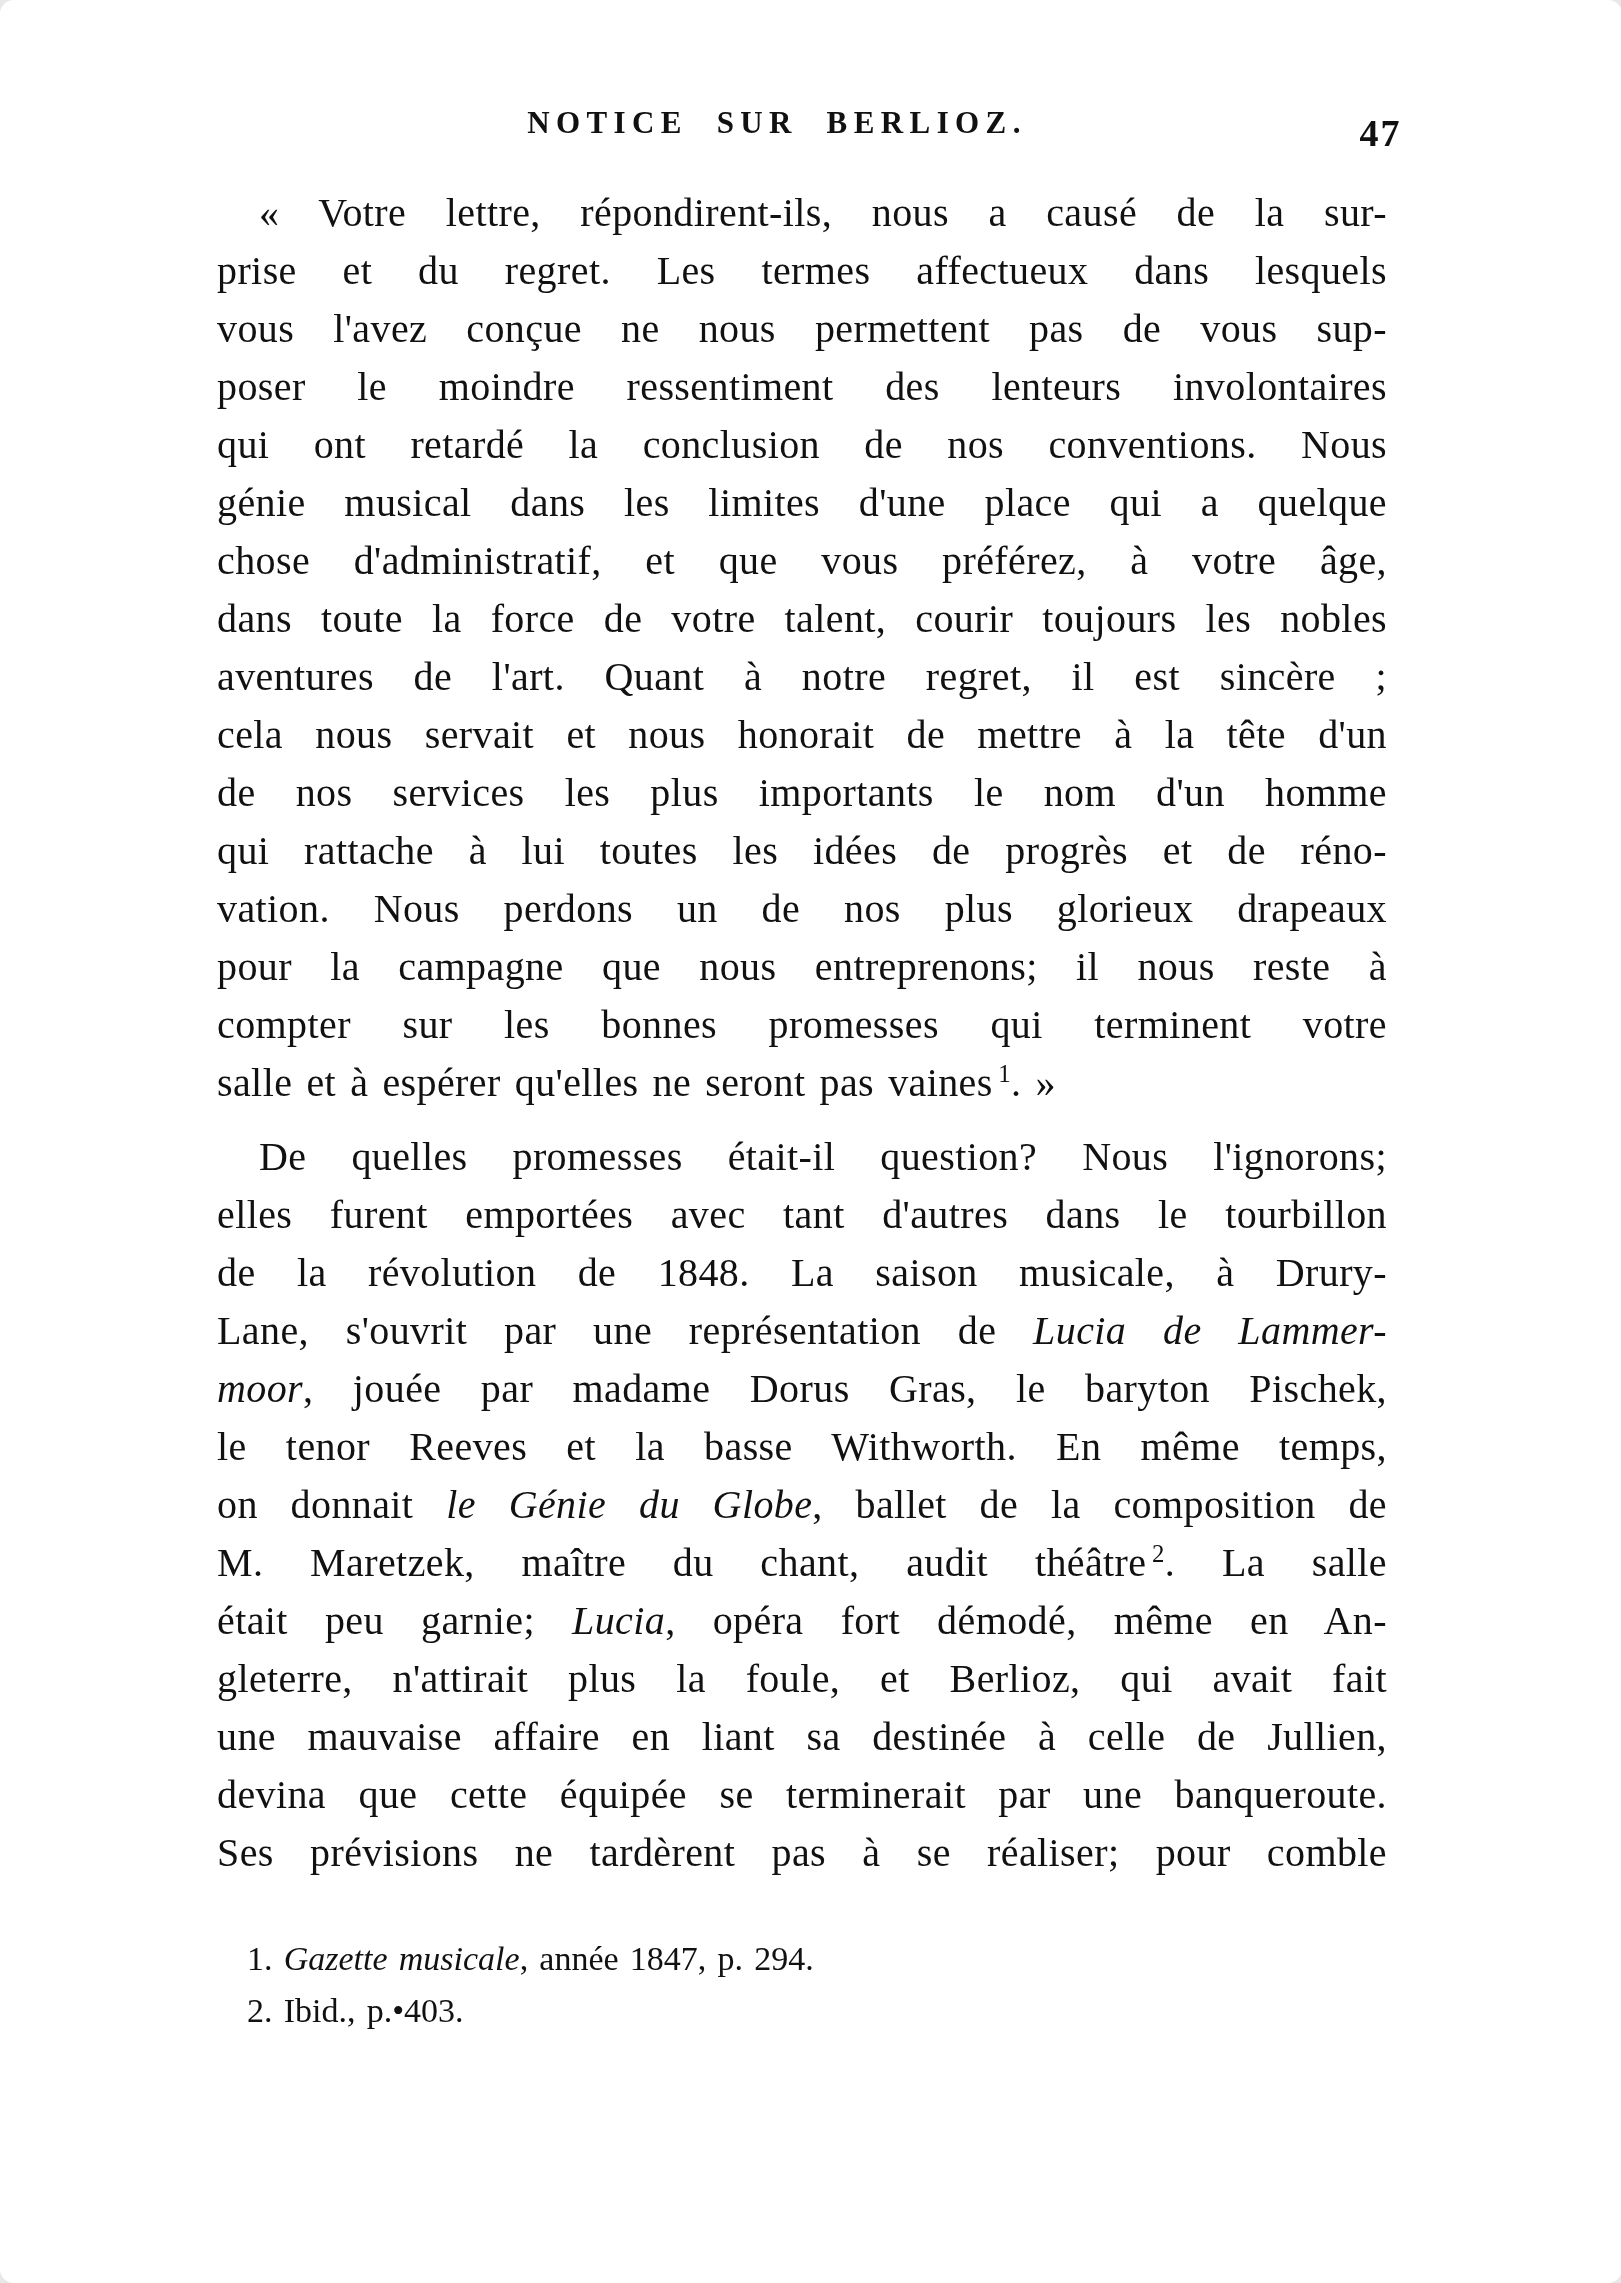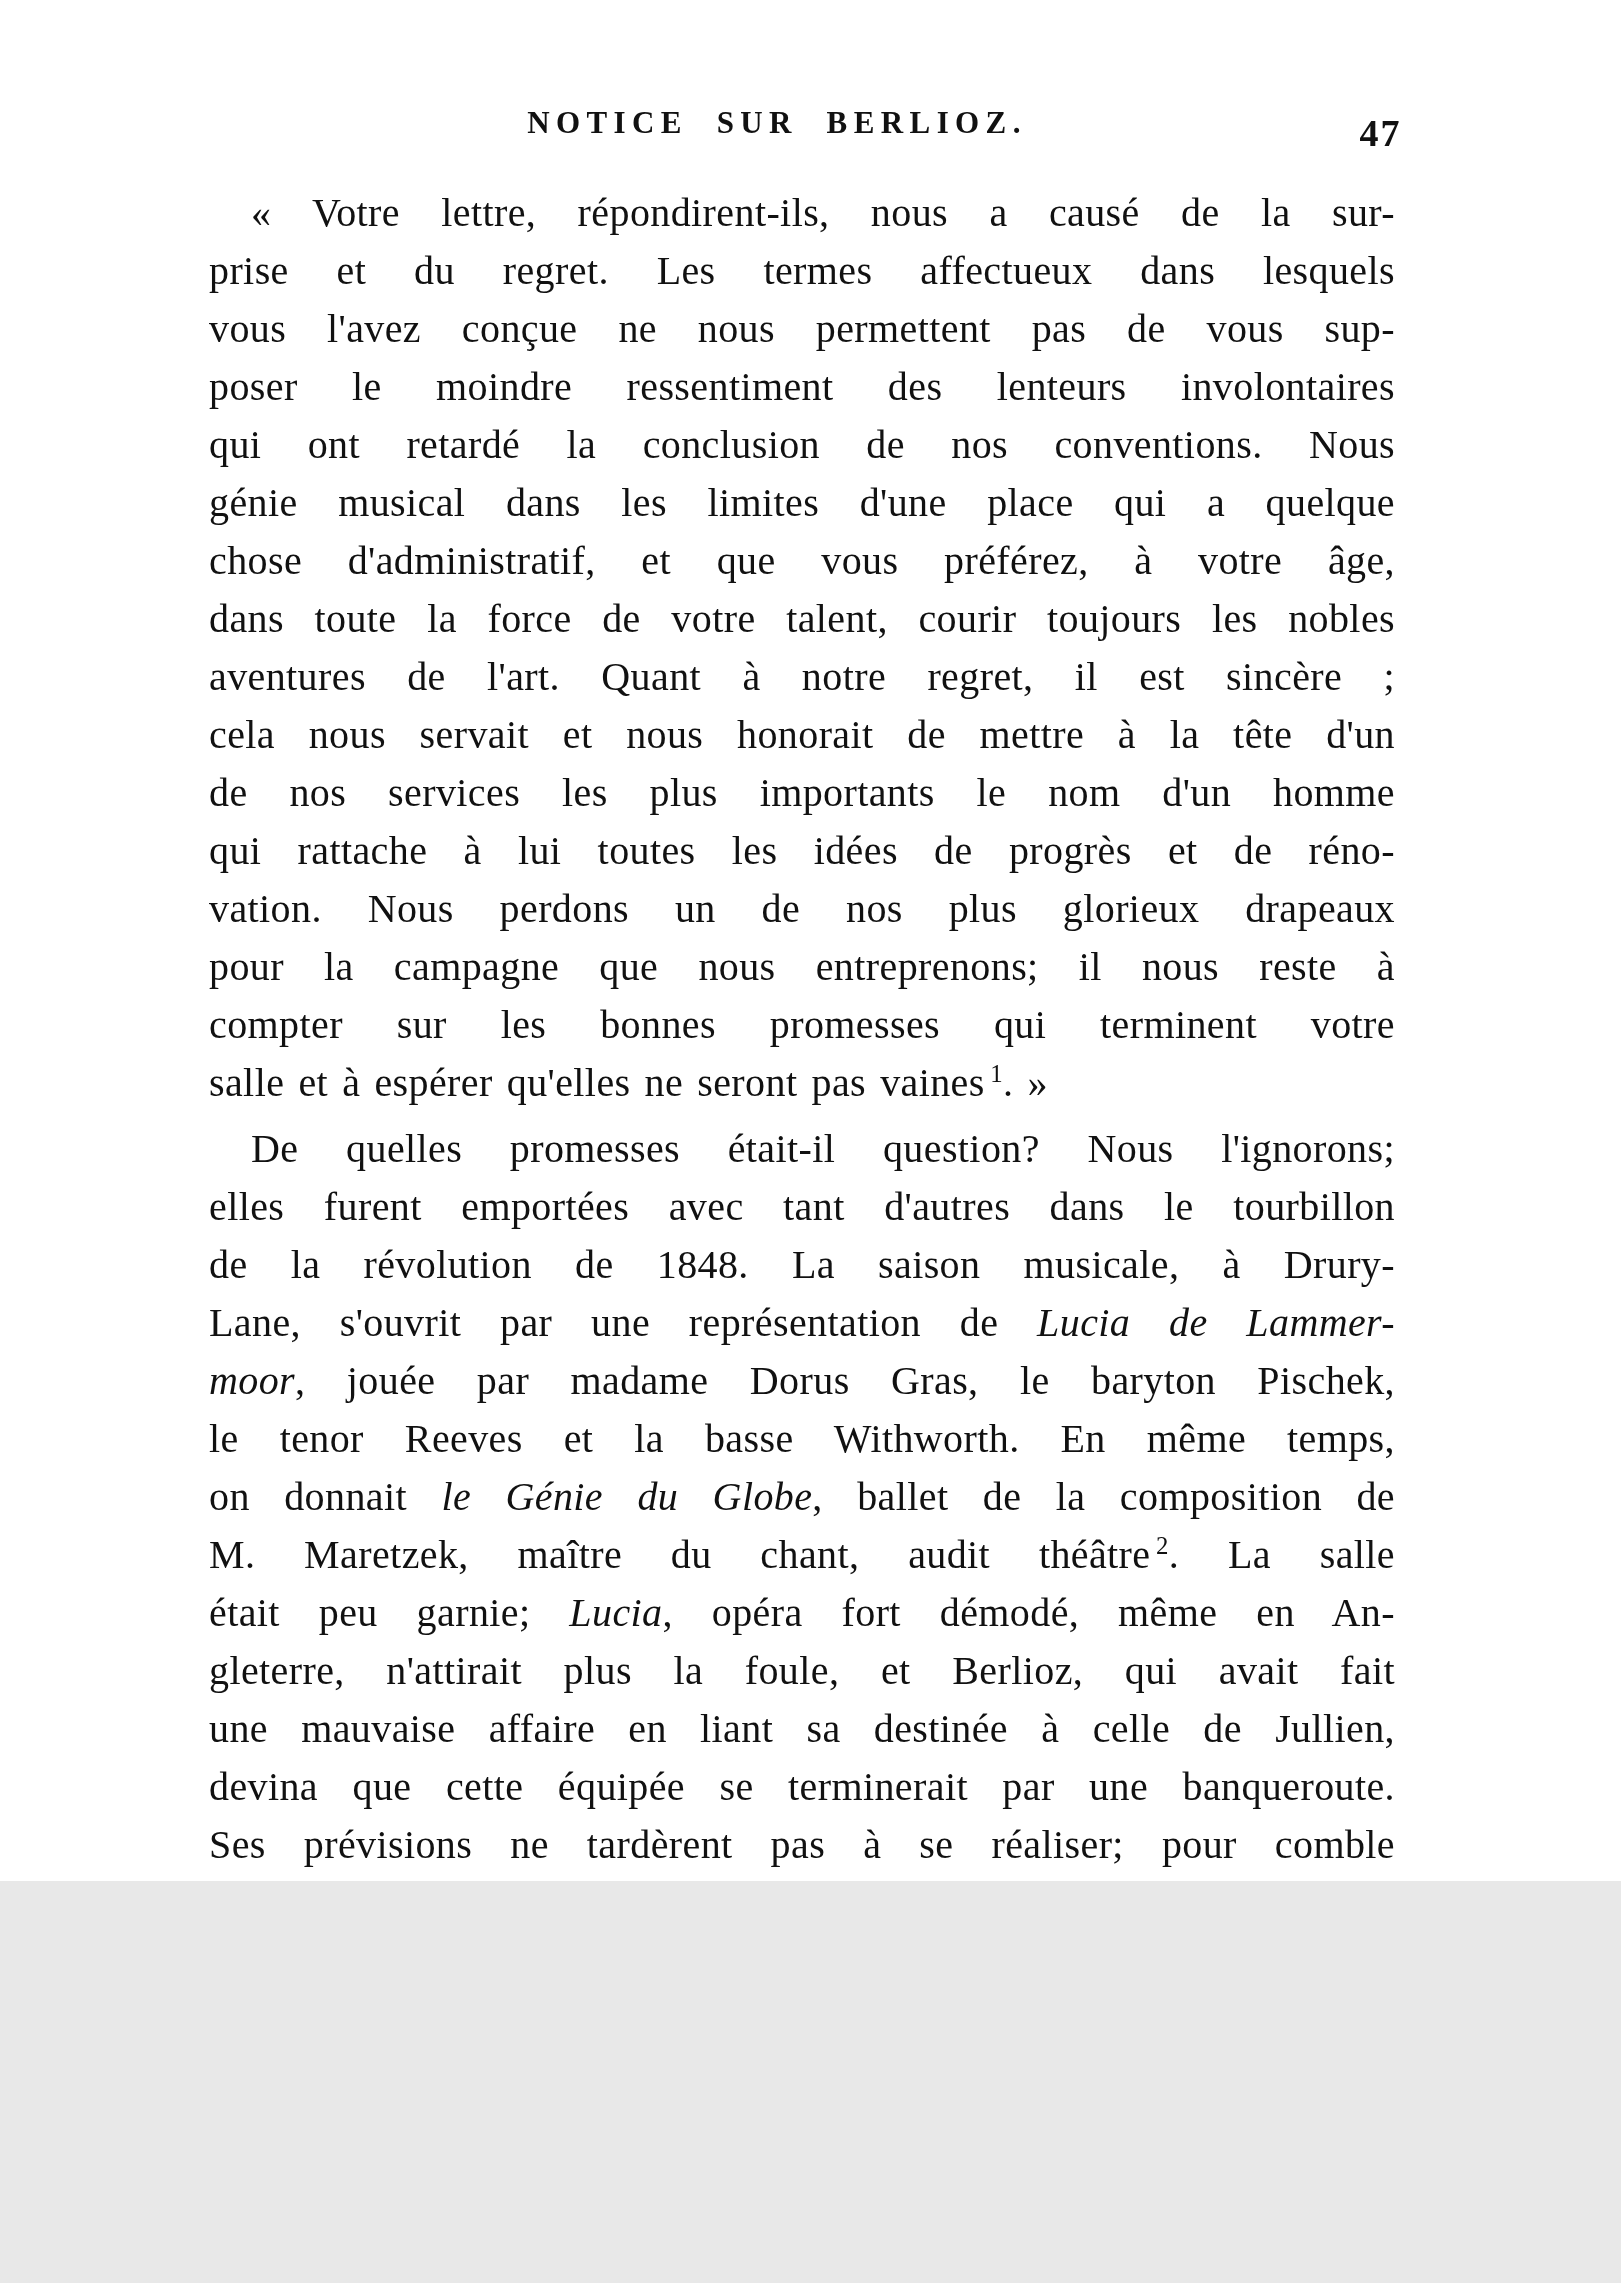--- a/index.html
+++ b/index.html
@@ -1,23 +1,24 @@
 <!DOCTYPE html>
 <html style="font-size:14.6px"><head>
 <meta charset="utf-8">
 <style>
   html, body { margin: 0; padding: 0; background: #e8e8e8; }
   .page {
     position: relative;
     width: 1622px;
-    height: 1881px;
+    height: 2283px;
     background: #ffffff;
     font-family: "Liberation Serif", "DejaVu Serif", serif;
     color: #111111;
     overflow: hidden;
+    border-radius: 14px;
   }
   .column {
     position: absolute;
     left: 201px;
     top: 99px;
     width: 1202px;
   }
   .running-head {
     position: relative;
     height: 58px;
@@ -41,21 +42,21 @@
     font-weight: bold;
     letter-spacing: 1.8px;
   }
   .page-body {
     margin-top: 27.4px;
     font-size: 40px;
     line-height: 58px;
     word-spacing: 3.7px;
     letter-spacing: 0.4px;
   }
-  .paragraph { margin: 8px; }
+  .paragraph { margin: 16px; }
   .line {
     text-align: justify;
     text-align-last: justify;
     height: 58px;
     overflow: hidden;
     white-space: normal;
   }
   .line.indent { padding-left: 42px; }
   .line.no-stretch { text-align-last: left; }
   .it { font-style: italic; }

